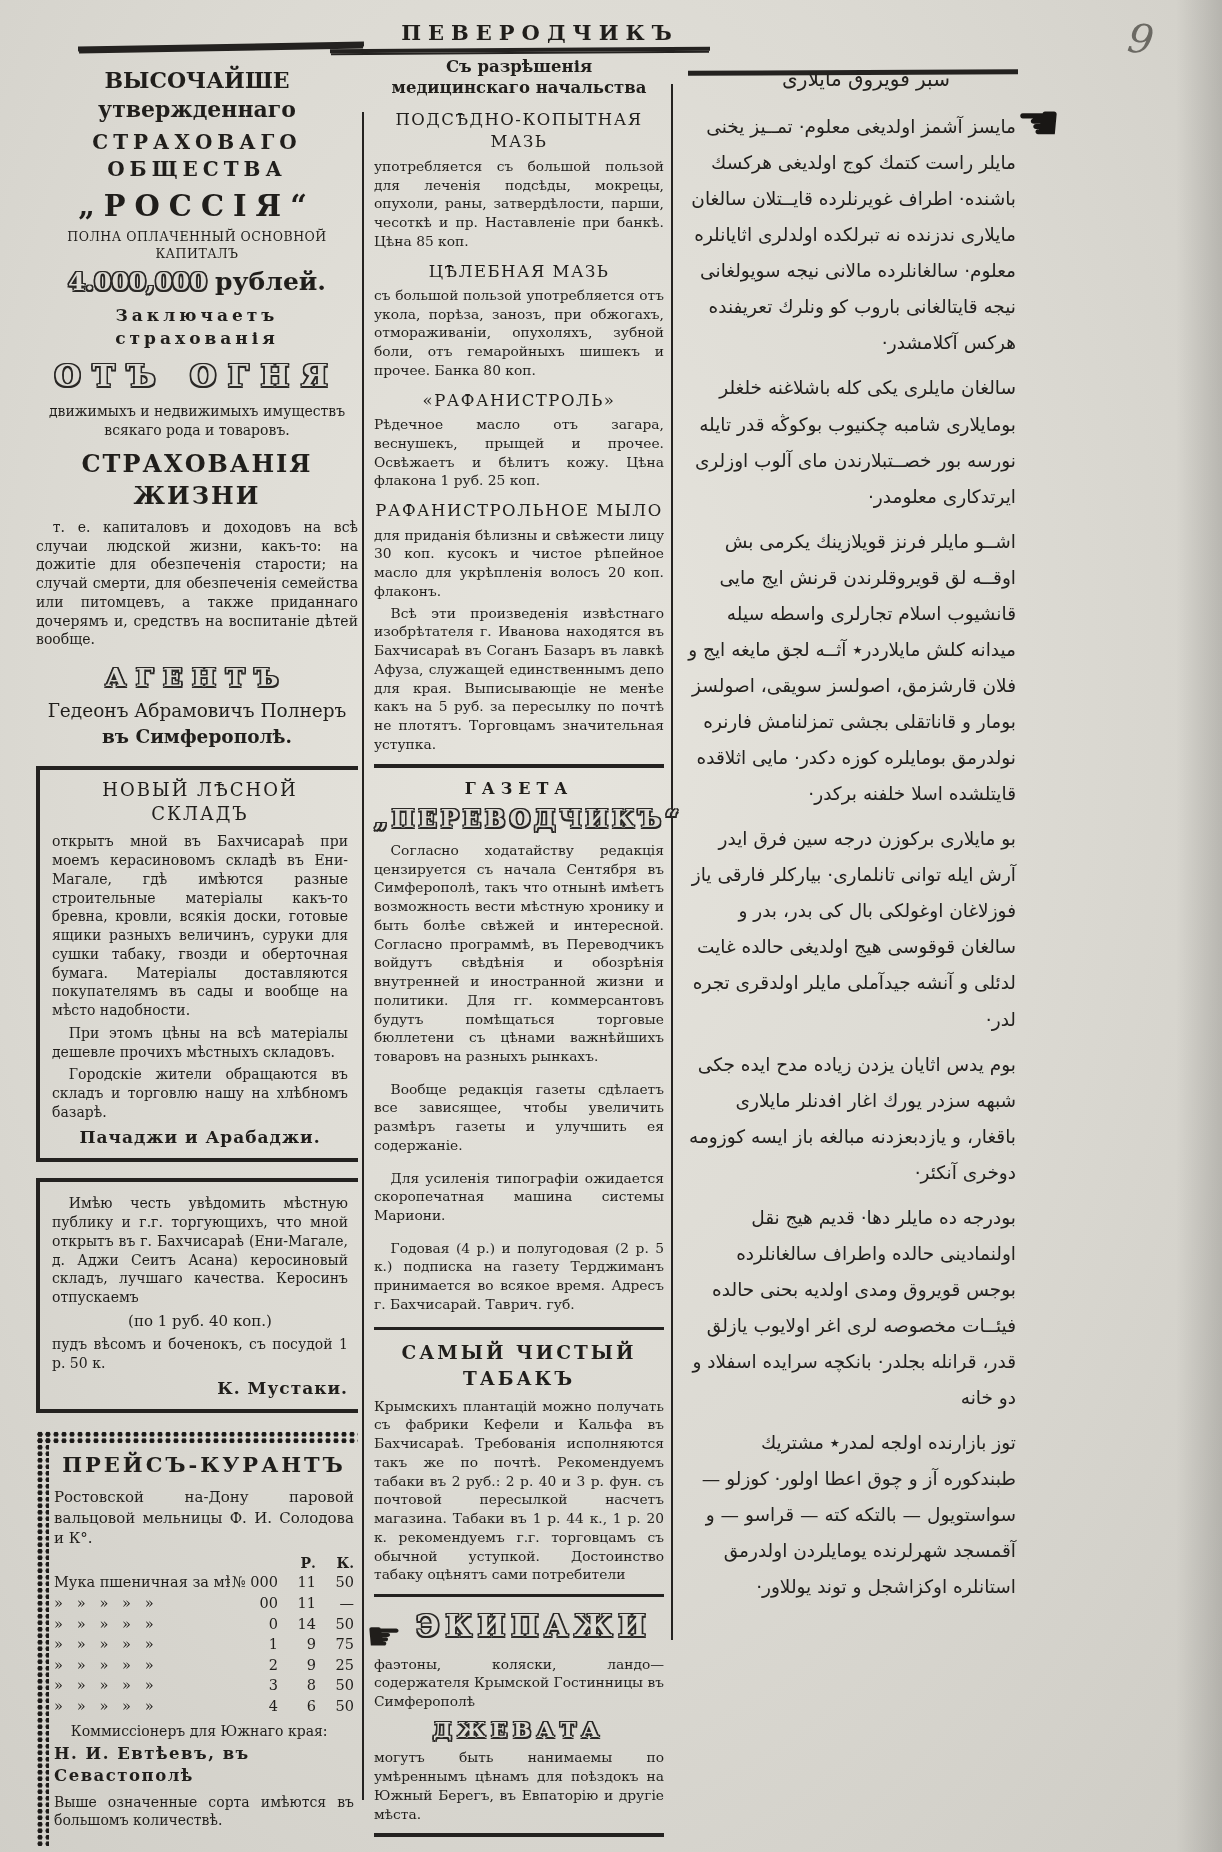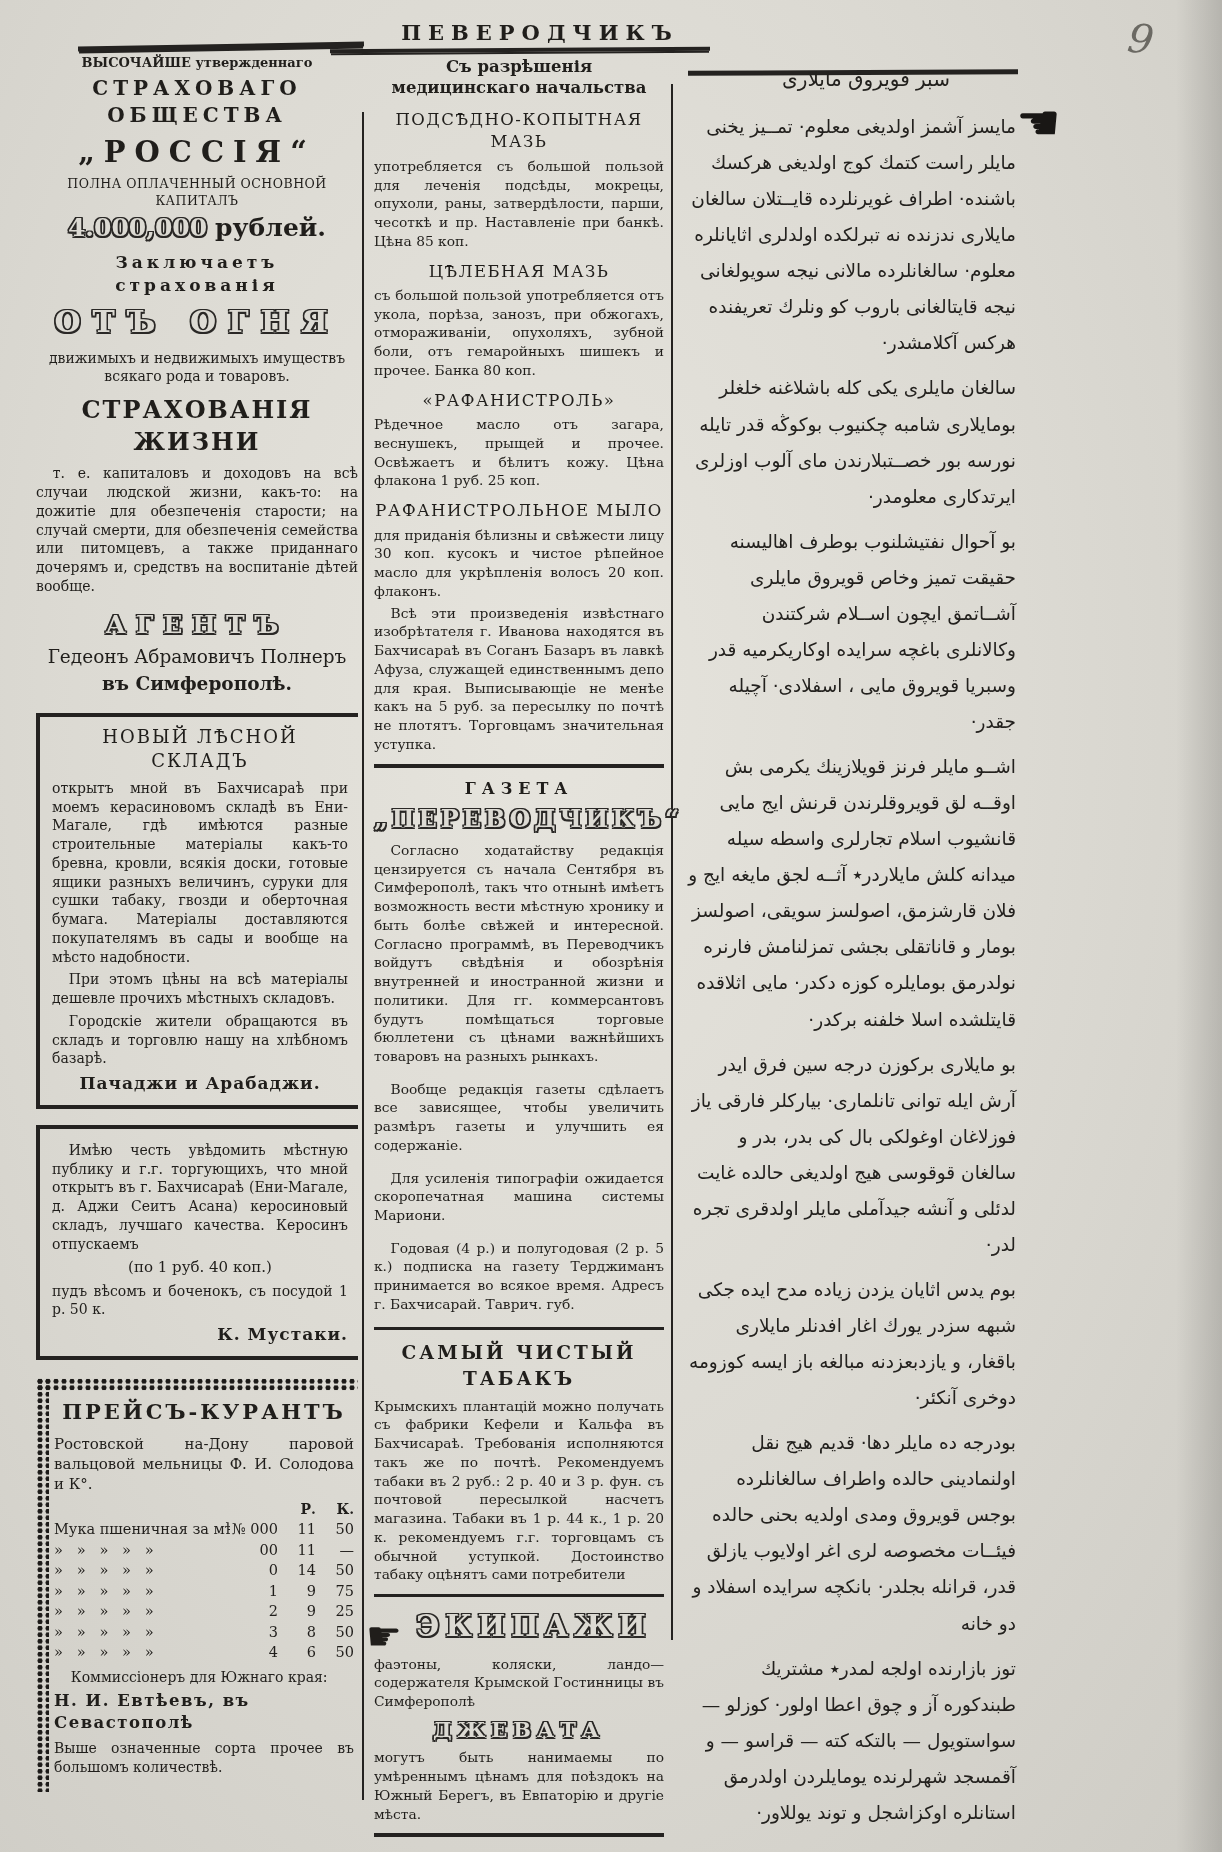--- a/index.html
+++ b/index.html
@@ -36,21 +36,21 @@
   .lefttop-rule{position:absolute; left:78px; top:44px; width:286px; height:5px; background:#242220;
     transform:rotate(-1deg); box-shadow:0 3px 0 -1px #242220;}
   .righttop-rule{position:absolute; left:688px; top:70px; width:330px; height:5px; background:#242220;
     transform:rotate(-0.3deg);}
   .pagenum{position:absolute; left:1128px; top:16px; font-size:40px; color:#6b6963;
     font-style:italic; transform:rotate(8deg); font-family:"DejaVu Serif",serif;}
   .manicule-ar{position:absolute; left:1016px; top:94px; font-size:50px; color:#191715;}
 
   
   .left-col{left:36px; top:40px; width:322px; font-size:14px; line-height:1.34;}
-  .ins-l1{font-size:13px; font-weight:bold; margin-top:14px;}
+  .ins-l1{font-size:22px; font-weight:bold; margin-top:26px;}
   .ins-l2{font-size:20px; letter-spacing:5px; margin-top:4px; font-weight:bold;}
   .ins-l3{font-size:29px; font-weight:bold; letter-spacing:9px; margin-top:4px;}
   .ins-l4{font-size:12.5px; margin-top:4px; letter-spacing:0.5px;}
   .ins-l5{font-size:25px; margin-top:2px;}
   .ins-l5 .word{color:#201e1b; text-shadow:none; font-weight:bold;}
   .ins-l6{font-size:17px; font-weight:bold; letter-spacing:4px; margin-top:6px;}
   .ins-l7{font-size:30px; letter-spacing:12px; margin-top:6px;}
   .ins-l8{margin-top:6px;}
   .ins-l9{font-size:24px; font-weight:bold; letter-spacing:2px; margin-top:8px;}
   .ins-l10{margin-top:6px;}
@@ -208,21 +208,21 @@
         </div>
           <div class="f-row">
           <span class="f-label">»   »   »   »   »</span>
           <span class="f-grade">4</span>
           <span class="f-rub">6</span>
           <span class="f-kop">50</span>
         </div>
         </div>
       <div class="pk-p ind">Коммиссіонеръ для Южнаго края:</div>
       <div class="pk-agent">Н. И. Евтѣевъ, въ Севастополѣ</div>
-      <div class="pk-p jst">Выше означенные сорта прочее въ большомъ количествѣ.</div>
+      <div class="pk-p jst">Выше означенные сорта имѣются въ большомъ количествѣ.</div>
 
     </div>
 
   </div>
 
   <div class="col mid-col">
 
     <div>
       <div class="med-hdr">Съ разрѣшенія медицинскаго начальства</div>
       <div class="med-t">ПОДСѢДНО-КОПЫТНАЯ МАЗЬ</div>
@@ -271,21 +271,20 @@
 
     </div>
   </div>
 
   <div class="col right-col">
     <div class="ar-h2">سبر قويروق مايلارى</div>
 
     <div class="ar-paras">
         <div class="ar-p">مايسز آشمز اولديغى معلوم· تمــيز يخنى مايلر راست كتمك كوج اولديغى هركسك باشنده· اطراف غويرنلرده قايــتلان سالغان مايلارى ندزنده نه تبرلكده اولدلرى اثايانلره معلوم· سالغانلرده مالانى نيجه سويولغانى نيجه قايتالغانى باروب كو ونلرك تعريفنده هركس آكلامشدر·</div>
         <div class="ar-p">سالغان مايلرى يكى كله باشلاغنه خلغلر بومايلارى شامبه چكنيوب بوكوڭه قدر تايله نورسه بور خصــتبلارندن ماى آلوب اوزلرى ايرتدكارى معلومدر·</div>
-        <div class="ar-p">بو آحوال نفتيشلنوب بوطرف اهاليسنه حقيقت تميز وخاص قويروق مايلرى آشــاتمق ايچون اســلام شركتندن وكالانلرى باغچه سرايده اوكاريكرميه قدر وسبريا قويروق مايى ، اسفلادى· آچيله جقدر·</div>
         <div class="ar-p">اشــو مايلر فرنز قويلازينك يكرمى بش اوقــه لق قويروقلرندن قرنش ايج مايى قانشيوب اسلام تجارلرى واسطه سيله ميدانه كلش مايلاردر٭ آثــه لجق مايغه ايج و فلان قارشزمق، اصولسز سويقى، اصولسز بومار و قاناتقلى بجشى تمزلنامش فارنره نولدرمق بومايلره كوزه دكدر· مايى اثلاقده قايتلشده اسلا خلفنه بركدر·</div>
         <div class="ar-p">بو مايلارى بركوزن درجه سين فرق ايدر آرش ايله توانى تانلمارى· بياركلر فارقى ياز فوزلاغان اوغولكى بال كى بدر، بدر و سالغان قوقوسى هيج اولديغى حالده غايت لدئلى و آنشه جيدآملى مايلر اولدقرى تجره لدر·</div>
         <div class="ar-p">بوم يدس اثايان يزدن زياده مدح ايده جكى شبهه سزدر يورك اغار افدنلر مايلارى باقغار، و يازدبعزدنه مبالغه باز ايسه كوزومه دوخرى آنكئر·</div>
         <div class="ar-p">بودرجه ده مايلر دها· قديم هيج نقل اولنمادينى حالده واطراف سالغانلرده بوجس قويروق ومدى اولديه بحنى حالده فيئــات مخصوصه لرى اغر اولايوب يازلق قدر، قرانله بجلدر· بانكچه سرايده اسفلاد و دو خانه</div>
         <div class="ar-p">توز بازارنده اولجه لمدر٭ مشتريك طبندكوره آز و چوق اعطا اولور· كوزلو — سواستويول — بالتكه كته — قراسو — و آقمسجد شهرلرنده يومايلردن اولدرمق استانلره اوكزاشجل و توند يوللاور·</div>
       </div>
 
   </div>
 
 </div>

